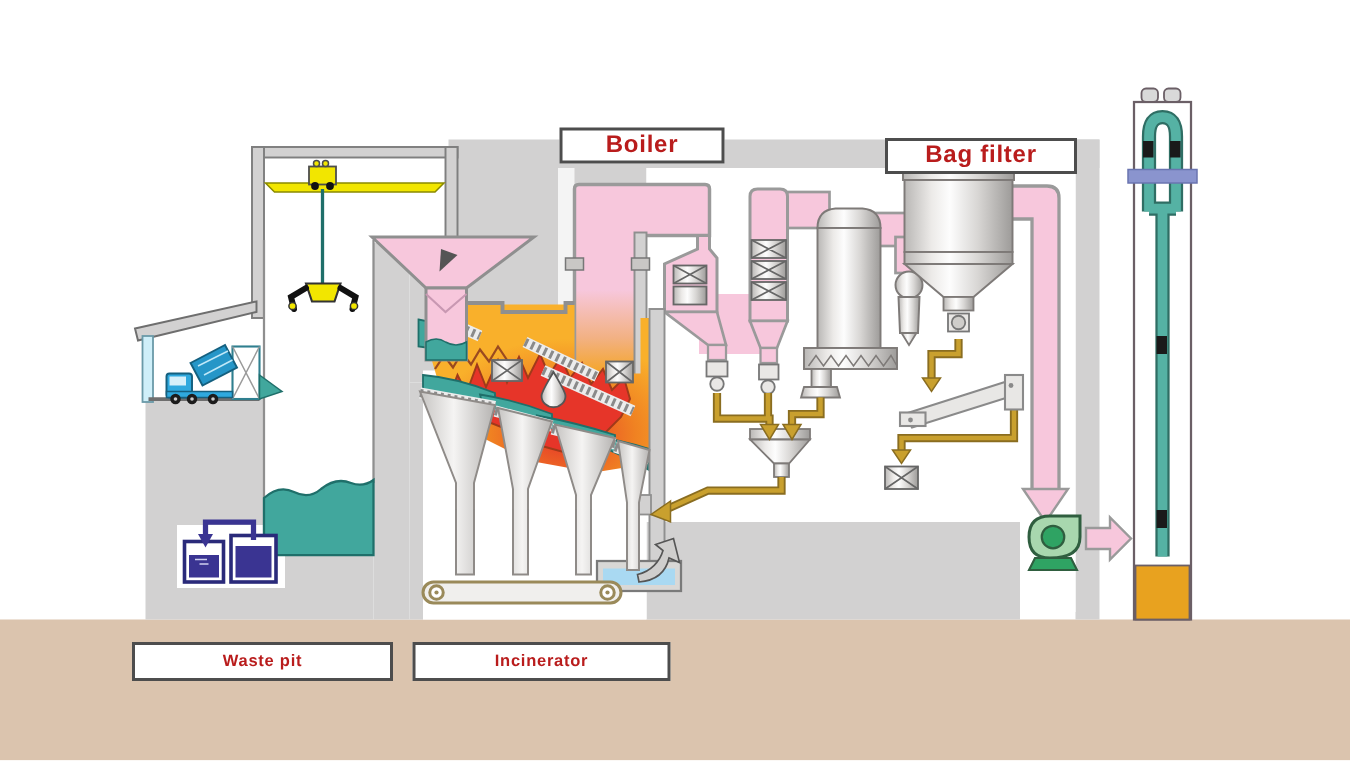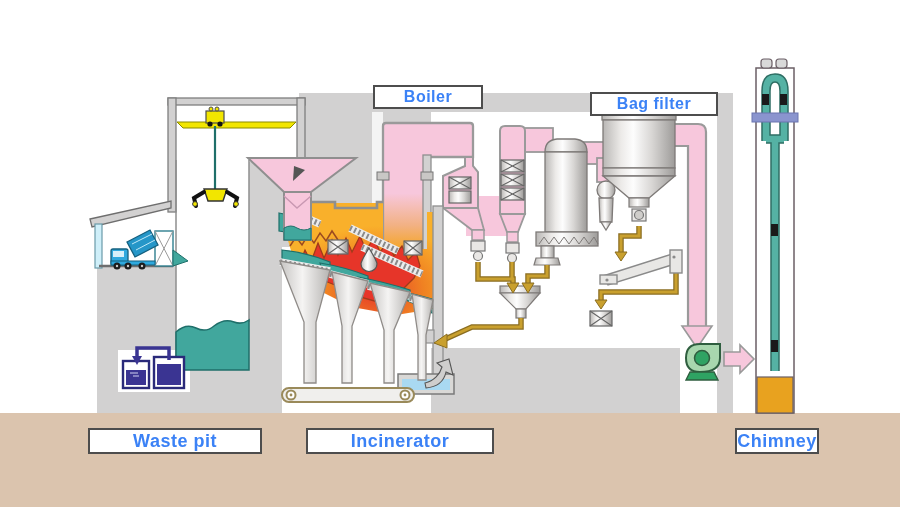--- a/index.html
+++ b/index.html
@@ -1,23 +1,23 @@
 <!DOCTYPE html>
 <html><head>
 <meta charset="utf-8">
 <style>
   html,body{margin:0;padding:0;background:#fff;}
   #stage{position:relative;width:900px;height:507px;overflow:hidden;background:#fff;
          font-family:"Liberation Sans",sans-serif;}
   #art{position:absolute;left:0;top:0;}
   .lbl{position:absolute;background:#ffffff;border:2px solid #4d4d4d;box-sizing:border-box;
        display:flex;align-items:center;justify-content:center;
-       font-weight:700;color:#3b82f6;letter-spacing:.5px;}
+       font-weight:700;color:#b91c1c;letter-spacing:.5px;}
   .lbl-top{font-size:16px;}
-  .lbl-bottom{font-size:18px;}
+  .lbl-bottom{font-size:11px;}
 </style>
 </head>
 <body>
 
 <div id="stage">
 <svg id="art" width="900" height="507" viewBox="0 0 900 507">
   <defs>
     <linearGradient id="metalH" x1="0" y1="0" x2="1" y2="0">
       <stop offset="0" stop-color="#b9b7b5"></stop>
           <stop offset=".25" stop-color="#eceae8"></stop>
@@ -282,15 +282,14 @@
     <rect x="771" y="224" width="7" height="12" fill="#1a1a1a"></rect>
         <rect x="771" y="340" width="7" height="12" fill="#1a1a1a"></rect>
     <rect x="752" y="113" width="46" height="9" fill="#8a94ce" stroke="#6a74b0" stroke-width="1"></rect>
     <rect x="757" y="377" width="36" height="36" fill="#e8a21f" stroke="#6b5f66" stroke-width="1.2"></rect>
   </g>
 </svg>
 
 <div class="lbl lbl-top" style="left:373px;top:85px;width:110px;height:24px;">Boiler</div>
 <div class="lbl lbl-top" style="left:590px;top:92px;width:128px;height:24px;">Bag filter</div>
 <div class="lbl lbl-bottom" style="left:88px;top:428px;width:174px;height:26px;">Waste pit</div>
-<div class="lbl lbl-bottom" style="left:275px;top:428px;width:188px;height:26px;margin-left:31px;">Incinerator</div>
-<div class="lbl lbl-bottom" style="left:735px;top:428px;width:84px;height:26px;">Chimney</div>
+<div class="lbl lbl-bottom" style="left:275px;top:428px;width:172px;height:26px;">Incinerator</div>
 </div>
 
 </body></html>

